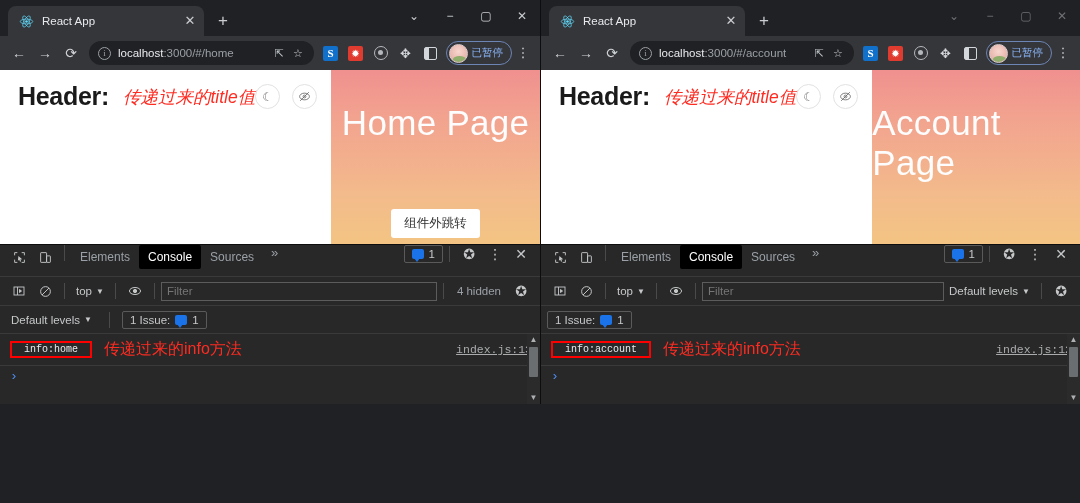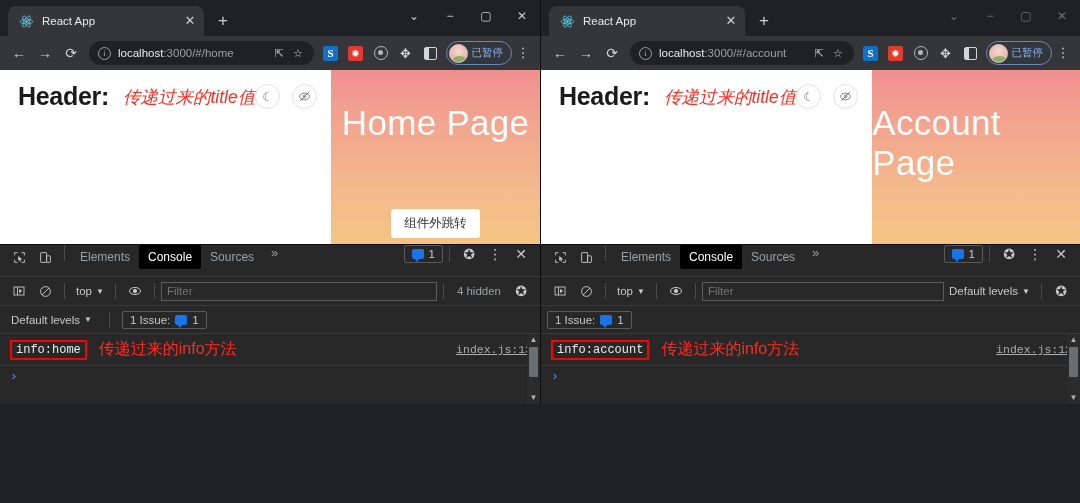--- a/index.html
+++ b/index.html
@@ -129,22 +129,22 @@
   .caret { font-size: 8px; }
   .filter-input { flex: 1 1 auto; height: 19px; background: #282828; border: 1px solid #5c5c5c;
                   color: #9aa0a6; font-size: 11.5px; padding: 0 5px; min-width: 0;
                   font-family: "Liberation Sans", sans-serif; }
   .hidden-count { color: #9aa0a6; font-size: 11.5px; white-space: nowrap; padding: 0 7px; }
   .dt-levelbar { height: 28px; display: flex; align-items: center; padding: 0 6px;
                  border-bottom: 1px solid #3a3a3a; gap: 6px; }
   .console-area { flex: 1 1 auto; background: #282828; position: relative; overflow: hidden; }
   .log-row { display: flex; align-items: center; padding: 5px 8px 5px 10px;
              border-bottom: 1px solid #3a3a3a; min-height: 27px; }
-  .log-text { font-family: "Liberation Mono", monospace; font-size: 12px; color: #e8eaed;
-              border: 2.5px solid #ff0000; padding: 1px 4px; white-space: nowrap; }
+  .log-text { font-family: "Liberation Mono", monospace; font-size: 10px; color: #e8eaed;
+              border: 2.5px solid #ff0000; padding: 1px 12px; white-space: nowrap; }
   .log-note { color: #ff2b21; font-size: 16px; margin-left: 12px; white-space: nowrap; }
   .log-src { margin-left: auto; color: #a9abad; font-size: 11.5px;
              font-family: "Liberation Mono", monospace; text-decoration: underline;
              white-space: nowrap; padding-left: 10px; }
   .prompt-row { display: flex; align-items: center; padding: 3px 10px; }
   .prompt-caret { color: #4f8cf0; font-size: 13px; font-family: "Liberation Mono", monospace; }
   .scrollbar { position: absolute; right: 0; top: 0; bottom: 0; width: 13px; background: #2b2b2b;
                display: flex; flex-direction: column; align-items: center; }
   .sb-arrow { color: #aeb0b2; font-size: 8px; height: 12px; line-height: 12px; }
   .sb-thumb { width: 9px; background: #6b6e70; border-radius: 1px; margin: 1px 0; }

